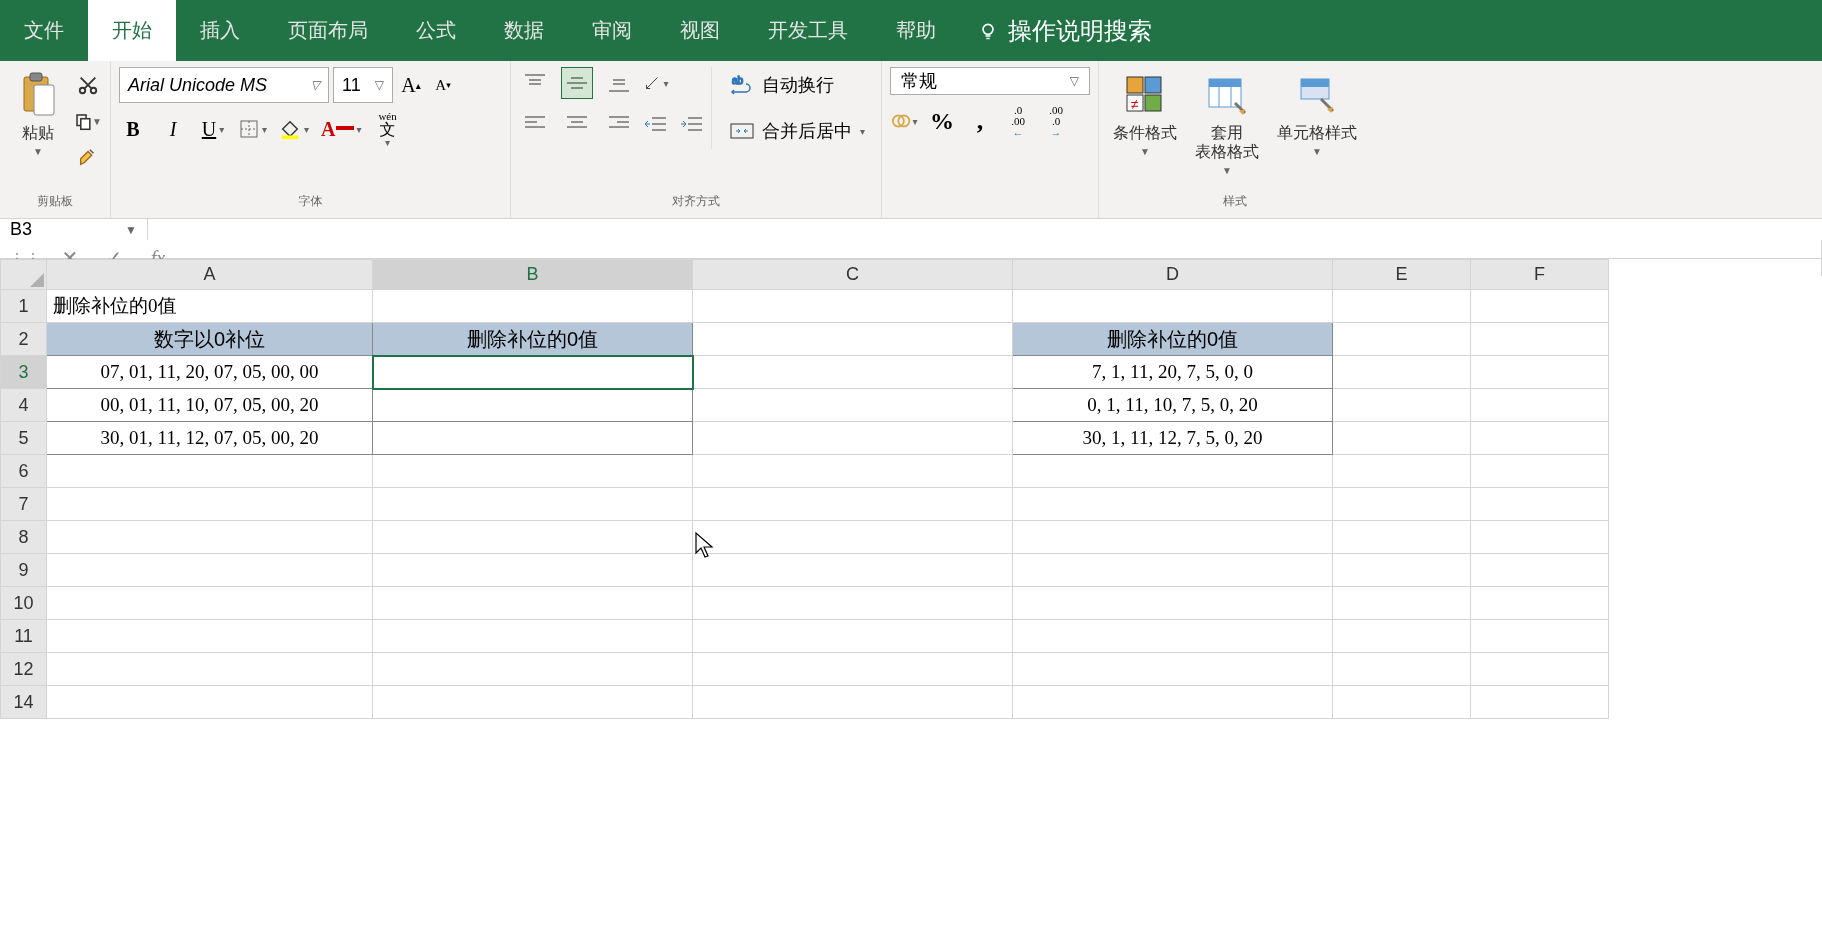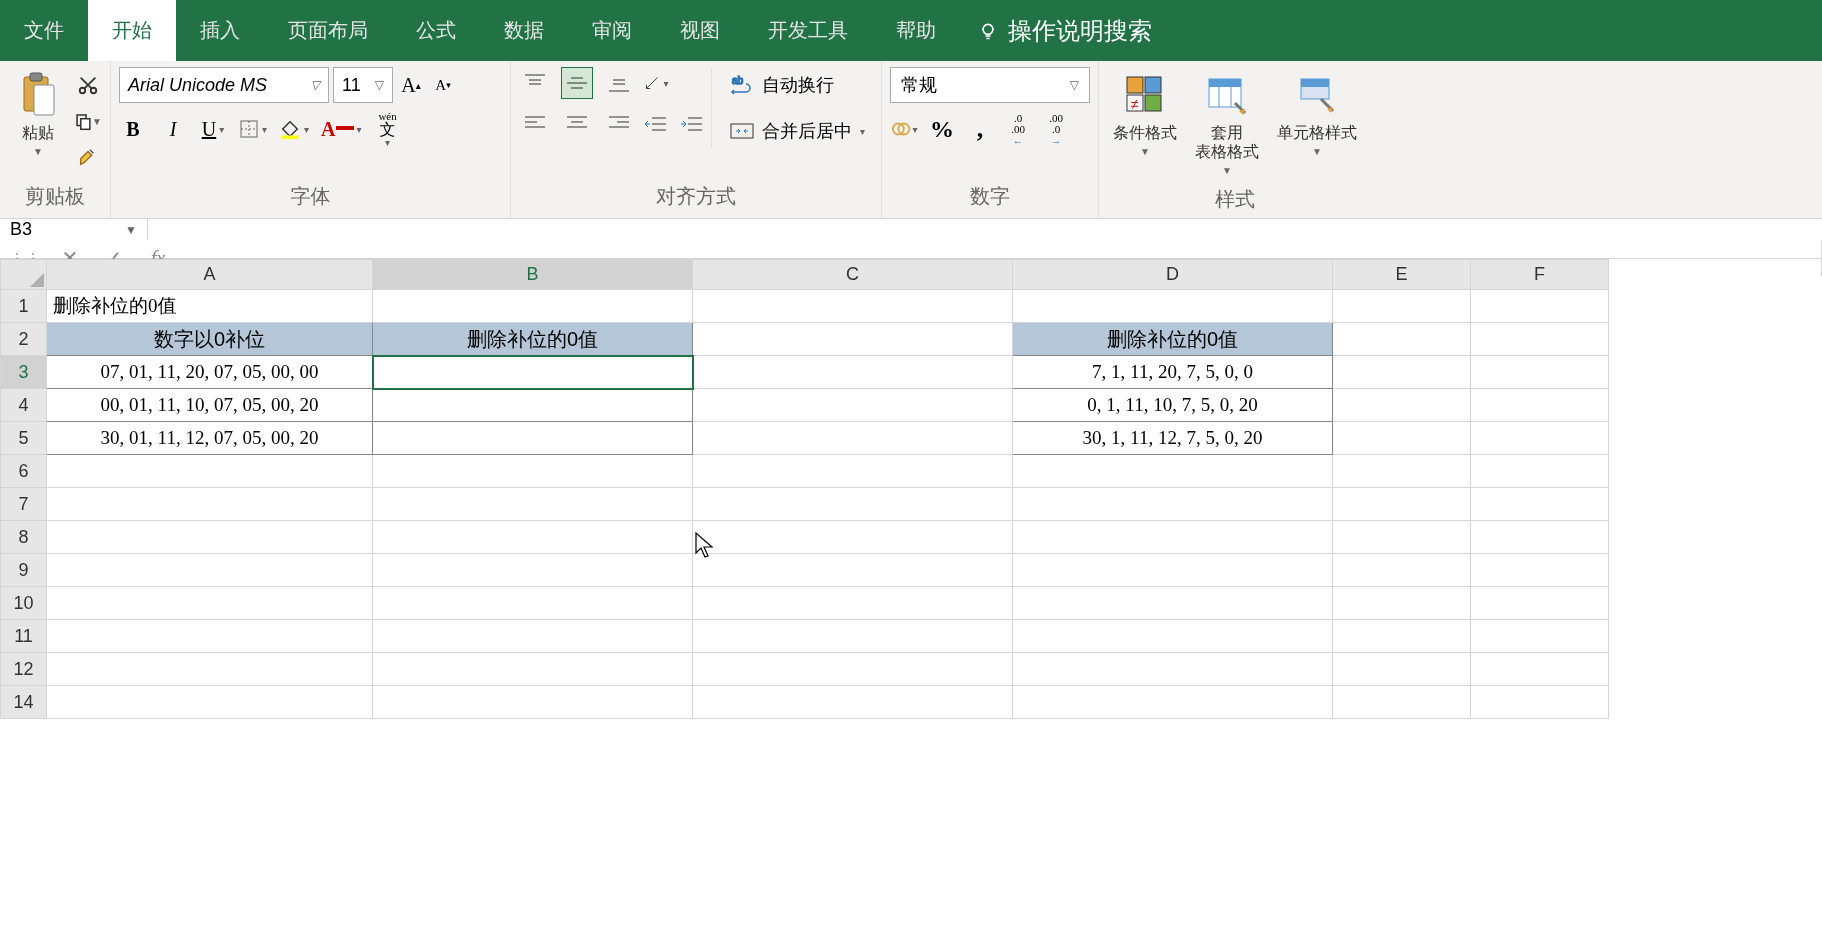--- a/index.html
+++ b/index.html
@@ -9,21 +9,21 @@
 .ribbon-tabs { background: #217346; height: 61px; display: flex; align-items: stretch; }
 .ribbon-tab { color: #e5e5e5; padding: 0 24px; display: flex; align-items: center; font-size: 20px; cursor: pointer; }
 .ribbon-tab.active { background: #fff; color: #217346; }
 .tell-me { display: flex; align-items: center; color: #fff; padding: 0 18px; font-size: 24px; gap: 10px; }
 .bulb-icon { width: 20px; height: 20px; }
 
 
 .ribbon { background: #f3f2f1; border-bottom: 1px solid #d4d4d4; display: flex; height: 158px; }
 .ribbon-group { border-right: 1px solid #e1dfdd; padding: 6px 8px 0 8px; display: flex; flex-direction: column; justify-content: space-between; position: relative; }
 .ribbon-group-body { display: flex; align-items: flex-start; gap: 6px; flex: 1; }
-.ribbon-group-label { text-align: center; font-size: 20px; color: #666; padding: 6px 0 8px 0; position: relative; }
+.ribbon-group-label { text-align: center; font-size: 12px; color: #666; padding: 6px 0 8px 0; position: relative; }
 
 .big-btn { display: flex; flex-direction: column; align-items: center; padding: 4px 6px; cursor: pointer; gap: 4px; }
 .big-btn-icon { width: 48px; height: 48px; display: flex; align-items: center; justify-content: center; }
 .big-btn-label { font-size: 16px; color: #333; text-align: center; line-height: 1.2; }
 .drop-arrow { font-size: 10px; color: #666; }
 
 .small-btns-col { display: flex; flex-direction: column; gap: 8px; padding-top: 4px; }
 .small-btn { width: 28px; height: 28px; display: flex; align-items: center; justify-content: center; cursor: pointer; }
 
 .font-row { display: flex; align-items: center; gap: 4px; }
@@ -32,21 +32,21 @@
 .combo-arrow { font-size: 12px; color: #666; }
 .btn-row { display: flex; align-items: center; gap: 12px; margin-top: 12px; }
 .fmt-btn { min-width: 28px; height: 28px; display: flex; align-items: center; justify-content: center; cursor: pointer; font-size: 20px; font-family: "Times New Roman", serif; }
 
 .align-grid { display: grid; grid-template-columns: repeat(3, 32px); grid-template-rows: repeat(2, 32px); gap: 8px 10px; }
 .align-btn { width: 32px; height: 32px; display: flex; align-items: center; justify-content: center; cursor: pointer; }
 .align-btn.active { background: #d4e6d4; border: 1px solid #217346; }
 
 .wide-btn { display: flex; align-items: center; gap: 8px; padding: 4px 8px; cursor: pointer; font-size: 18px; height: 36px; }
 
-.number-format { width: 200px; height: 36px; border: 1px solid #ababab; background: #fff; display: flex; align-items: center; justify-content: space-between; padding: 0 10px; font-size: 18px; }
+.number-format { width: 200px; height: 28px; border: 1px solid #ababab; background: #fff; display: flex; align-items: center; justify-content: space-between; padding: 0 10px; font-size: 18px; }
 
 
 .formula-bar { height: 40px; border-bottom: 1px solid #d4d4d4; display: flex; align-items: stretch; background: #fff; flex-direction: column; }
 .name-box { width: 148px; border-right: 1px solid #d4d4d4; display: flex; align-items: center; padding: 0 10px; font-size: 18px; justify-content: space-between; }
 .fb-btns { display: flex; align-items: center; border-right: 1px solid #d4d4d4; padding: 0 8px; gap: 8px; }
 .fb-btn { width: 36px; height: 36px; display: flex; align-items: center; justify-content: center; cursor: pointer; color: #888; font-size: 20px; }
 .fb-input { flex: 1; padding: 0 10px; display: flex; align-items: center; font-size: 18px; }
 
 
 .grid-area { position: relative; overflow: auto; height: calc(100vh - 259px); }
@@ -304,21 +304,20 @@
             <span>.00</span>
             <span style="color:#2e75b6">←</span>
           </div>
         <div class="fmt-btn" style="flex-direction:column;font-size:11px;line-height:1">
             <span>.00</span>
             <span>.0</span>
             <span style="color:#2e75b6">→</span>
           </div>
       </div>
     </div>
-    <div class="ribbon-group-label">数字</div>
   </div>
 
   <div class="ribbon-group" style="border-right:none">
     <div class="ribbon-group-body">
       <div class="big-btn">
         <div class="big-btn-icon">
             <svg width="44" height="44" viewBox="0 0 44 44">
               <rect x="4" y="4" width="16" height="16" fill="#e8a33d" stroke="#333"></rect>
               <rect x="22" y="4" width="16" height="16" fill="#5b9bd5" stroke="#333"></rect>
               <rect x="4" y="22" width="16" height="16" fill="#fff" stroke="#333"></rect>

